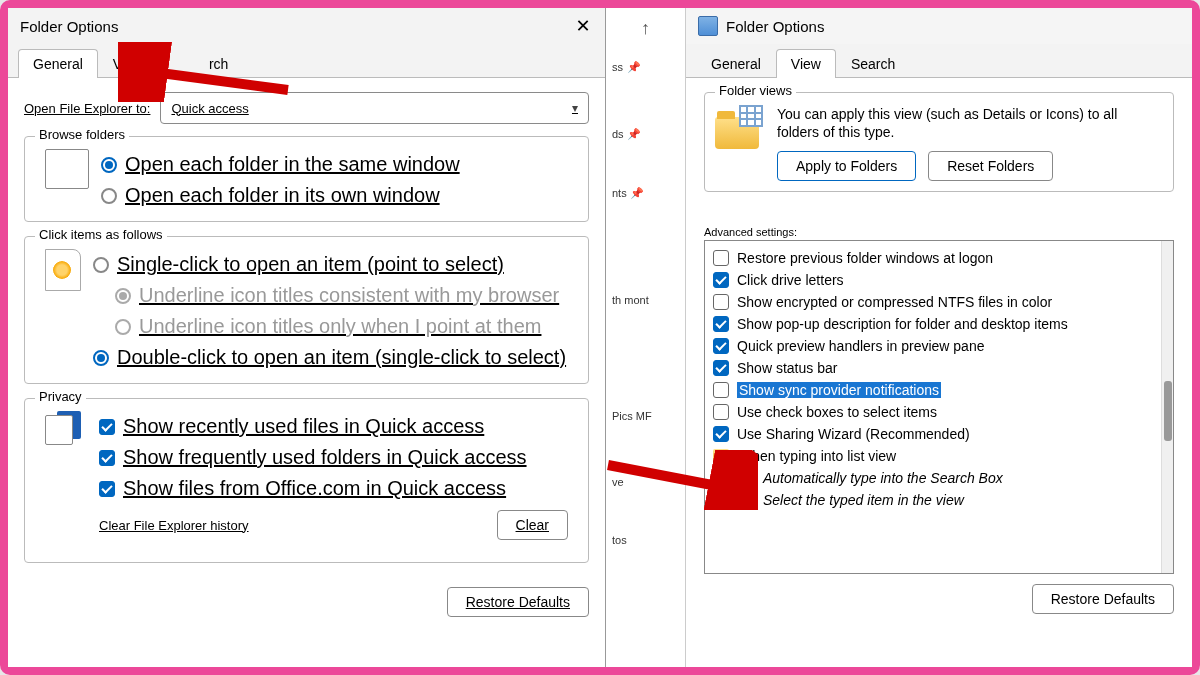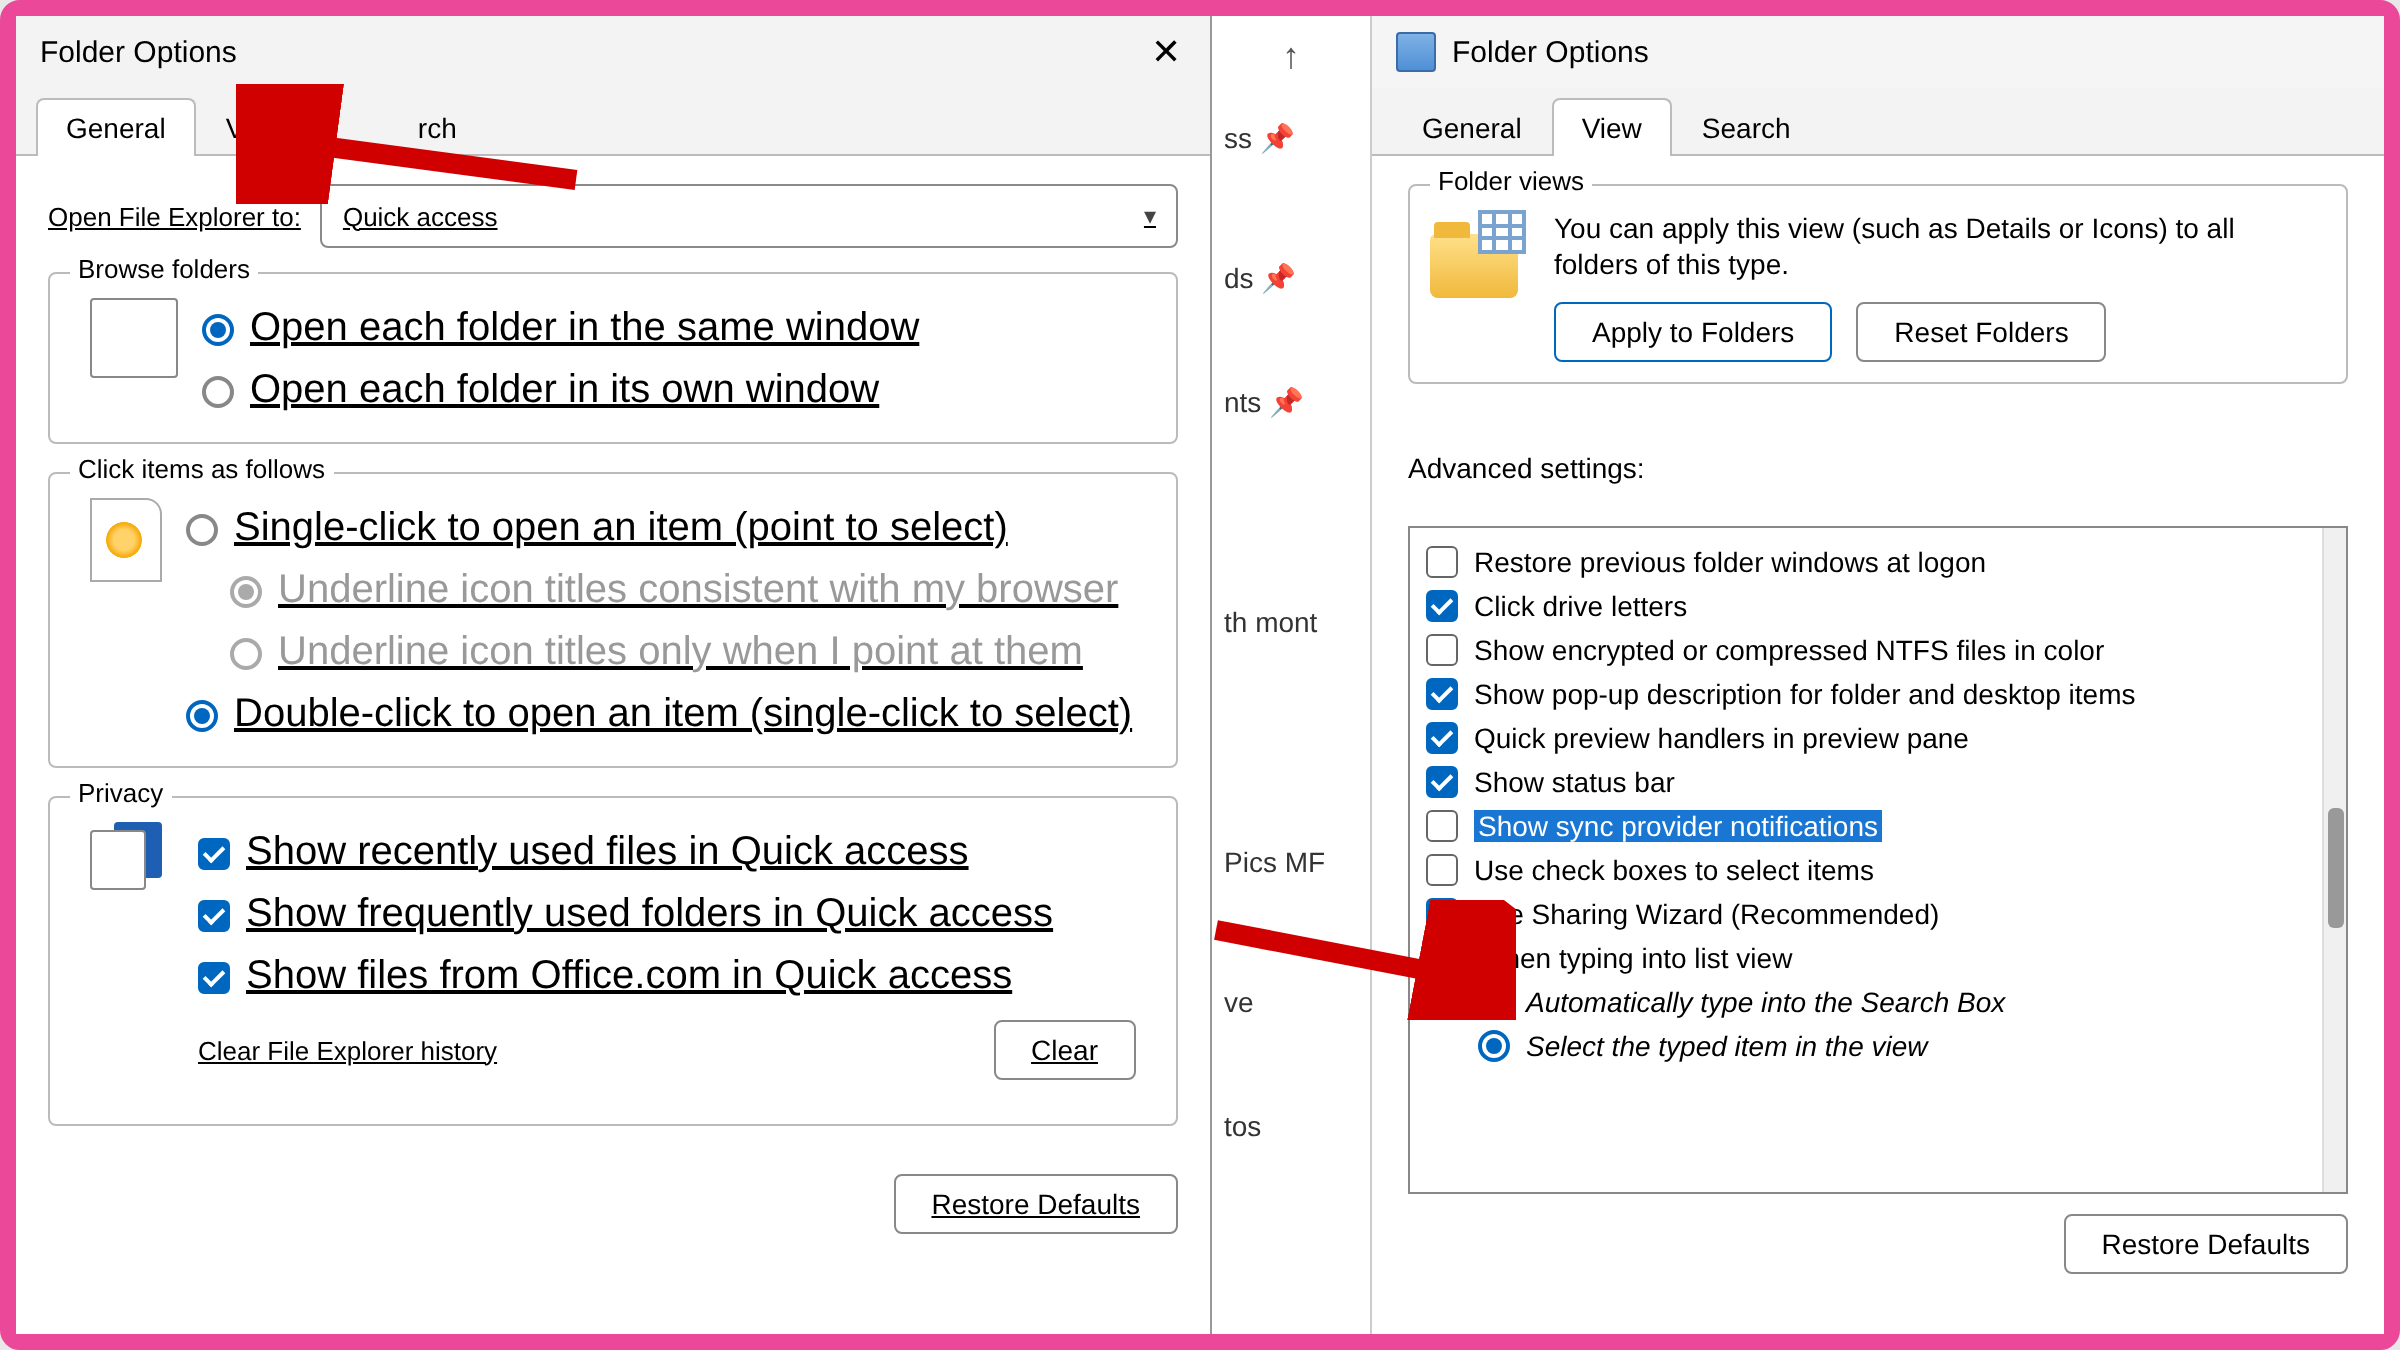--- a/index.html
+++ b/index.html
@@ -223,21 +223,21 @@
 
   
   .mid-pane .up {
     padding: 10px 0;
     text-align: center;
     font-size: 18px;
     color: #555;
   }
   .mid-item {
     padding: 12px 6px;
-    font-size: 14px;
+    font-size: 11px;
     color: #333;
     white-space: nowrap;
     overflow: hidden;
   }
   .pin { color: #555; margin-left: 4px; }
 
   
   .r-titlebar {
     display: flex;
     align-items: center;
@@ -284,24 +284,24 @@
   }
   .fv-icon .grid div { border:1px solid #7aa3d0; }
   .fv-text { font-size: 14px; line-height: 1.3; }
   .fv-buttons {
     display: flex;
     gap: 12px;
     margin-top: 10px;
   }
   .adv-label {
     margin-top: 20px;
-    font-size: 14px;
+    font-size: 11px;
   }
   .adv-list {
-    margin-top: 21px;
+    margin-top: 2px;
     border: 1px solid #888;
     height: 334px;
     padding: 6px 8px;
     overflow: hidden;
     position: relative;
     text-align: right;
   }
   .adv-list .scrollbar {
     position: absolute; right: 0; top: 0; bottom: 0; width: 12px;
     background:#f0f0f0; border-left:1px solid #ddd;

